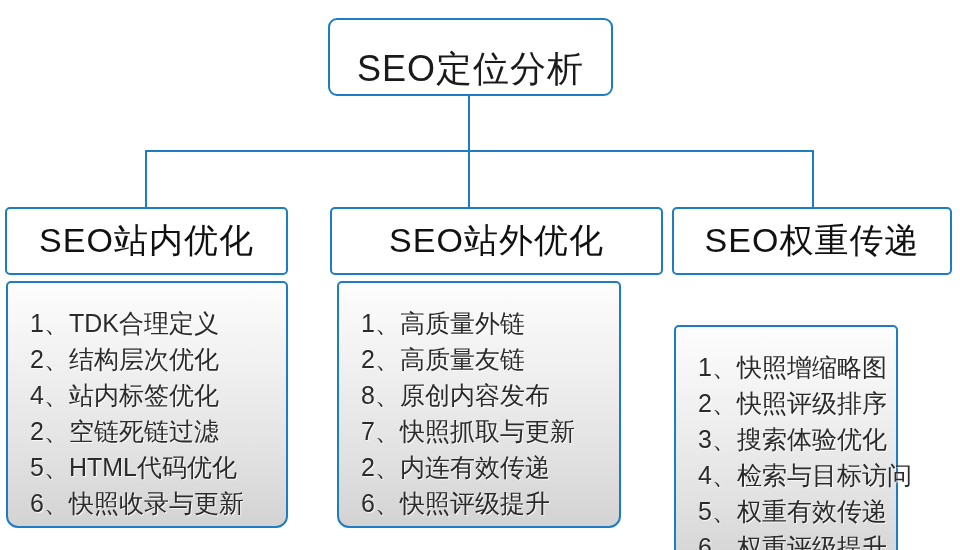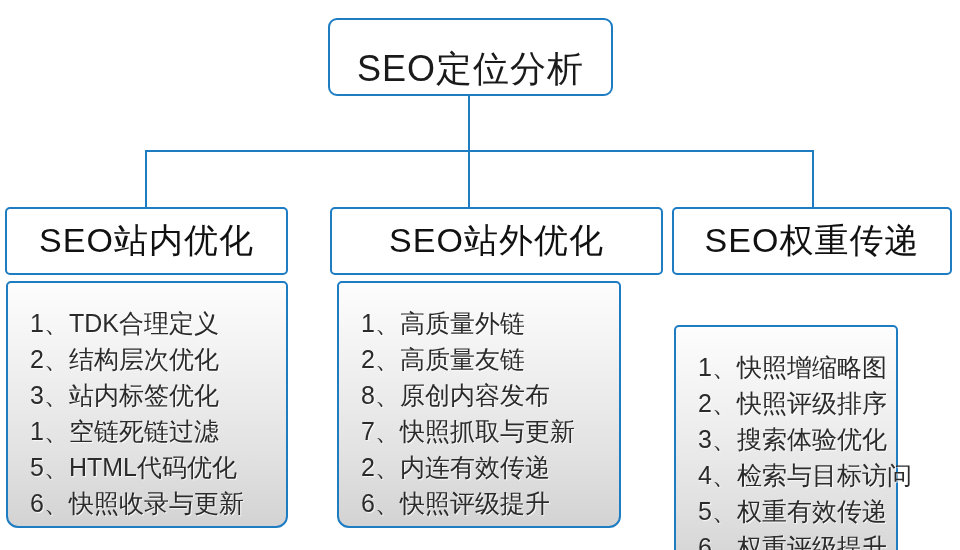--- a/index.html
+++ b/index.html
@@ -100,22 +100,22 @@
   <div class="root-box">
     <span class="root-title">SEO定位分析</span>
   </div>
 
   <div class="branch-header col1-header">
     <span class="branch-title">SEO站内优化</span>
   </div>
   <div class="branch-list col1-list">
     <div class="list-item">1、TDK合理定义</div>
     <div class="list-item">2、结构层次优化</div>
-    <div class="list-item">3、站内标签优化</div>
-    <div class="list-item">1、空链死链过滤</div>
+    <div class="list-item">4、站内标签优化</div>
+    <div class="list-item">2、空链死链过滤</div>
     <div class="list-item">5、HTML代码优化</div>
     <div class="list-item">6、快照收录与更新</div>
   </div>
 
   <div class="branch-header col2-header">
     <span class="branch-title">SEO站外优化</span>
   </div>
   <div class="branch-list col2-list">
     <div class="list-item">1、高质量外链</div>
     <div class="list-item">2、高质量友链</div>

